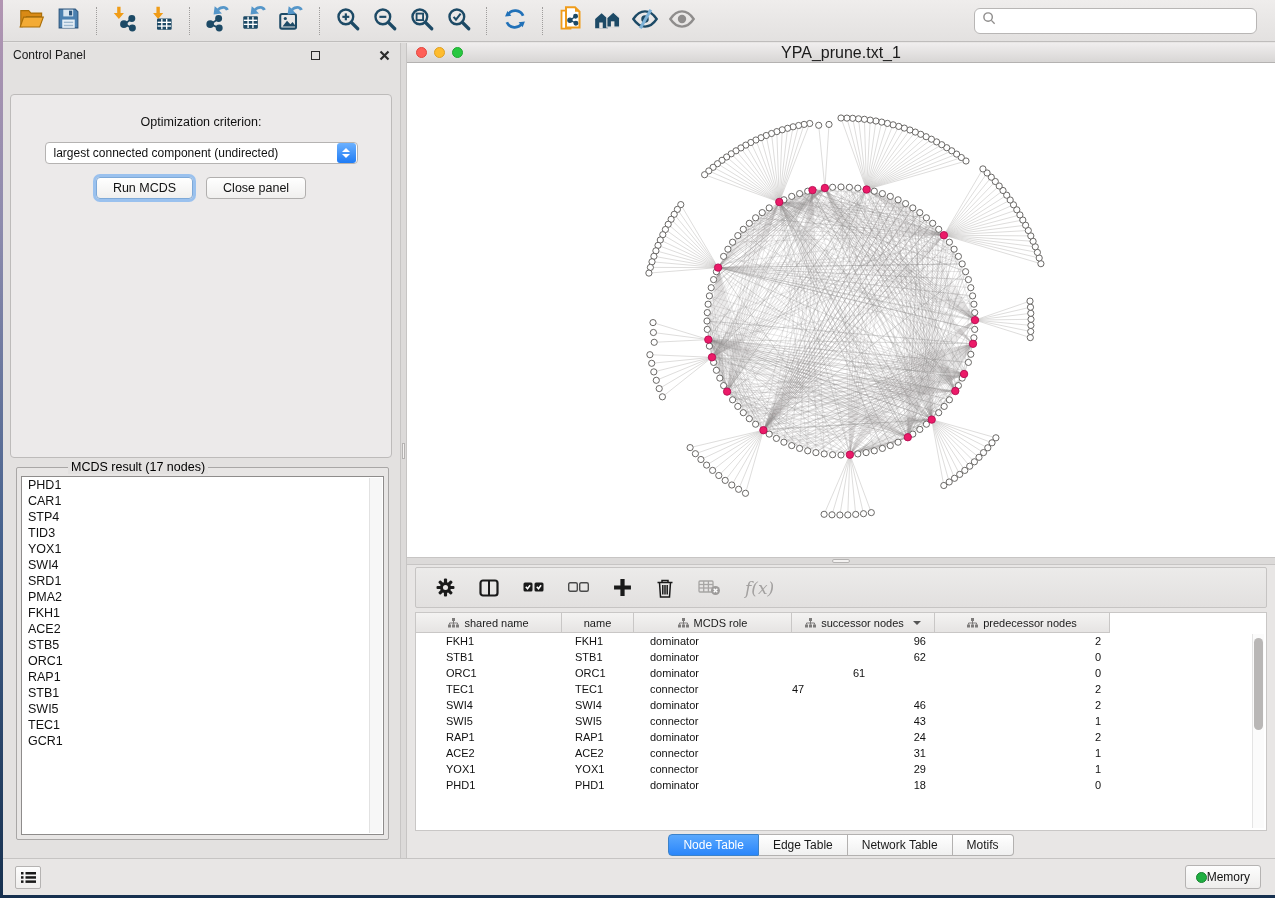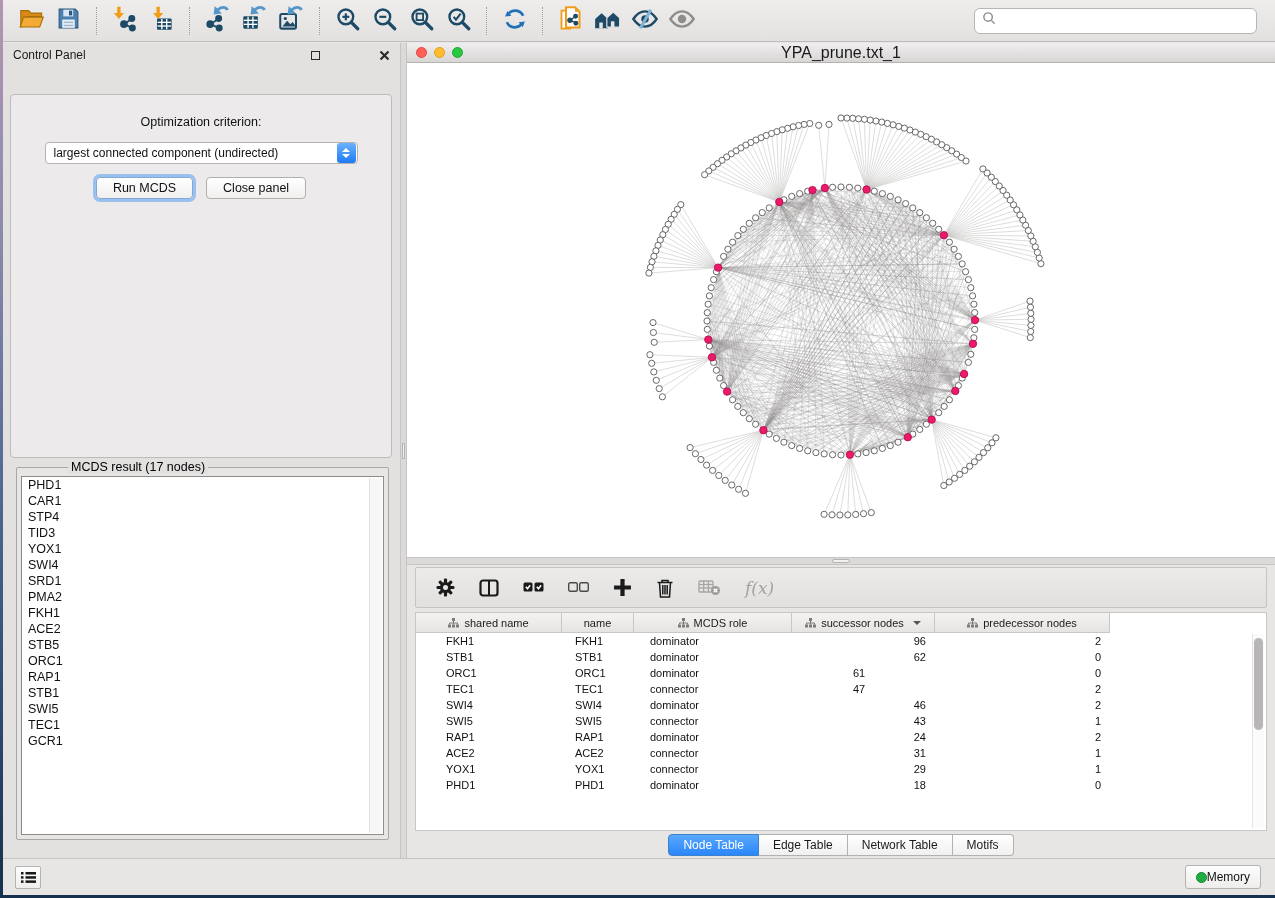--- a/index.html
+++ b/index.html
@@ -1500,21 +1500,21 @@
               <div class="td-cell" style="width: 146px; padding-left: 30px;">ORC1</div>
               <div class="td-cell" style="width: 72px; padding-left: 13px;">ORC1</div>
               <div class="td-cell" style="width: 158px; padding-left: 16px;">dominator</div>
               <div class="td-cell" style="width: 143px; text-align: center; padding-right: 9px;">61</div>
               <div class="td-cell" style="width: 175px; text-align: right; padding-right: 9px;">0</div>
             </div>
             <div class="tbl-row">
               <div class="td-cell" style="width: 146px; padding-left: 30px;">TEC1</div>
               <div class="td-cell" style="width: 72px; padding-left: 13px;">TEC1</div>
               <div class="td-cell" style="width: 158px; padding-left: 16px;">connector</div>
-              <div class="td-cell" style="width: 143px; text-align: center; padding-right: 9px;">47</div>
+              <div class="td-cell" style="width: 143px; text-align: left; padding-right: 9px;">47</div>
               <div class="td-cell" style="width: 175px; text-align: right; padding-right: 9px;">2</div>
             </div>
             <div class="tbl-row">
               <div class="td-cell" style="width: 146px; padding-left: 30px;">SWI4</div>
               <div class="td-cell" style="width: 72px; padding-left: 13px;">SWI4</div>
               <div class="td-cell" style="width: 158px; padding-left: 16px;">dominator</div>
               <div class="td-cell" style="width: 143px; text-align: right; padding-right: 9px;">46</div>
               <div class="td-cell" style="width: 175px; text-align: right; padding-right: 9px;">2</div>
             </div>
             <div class="tbl-row">

